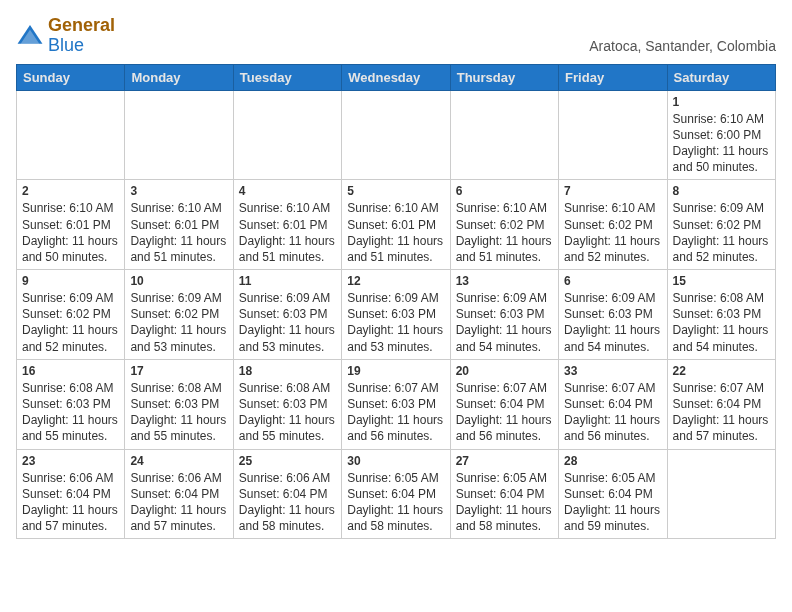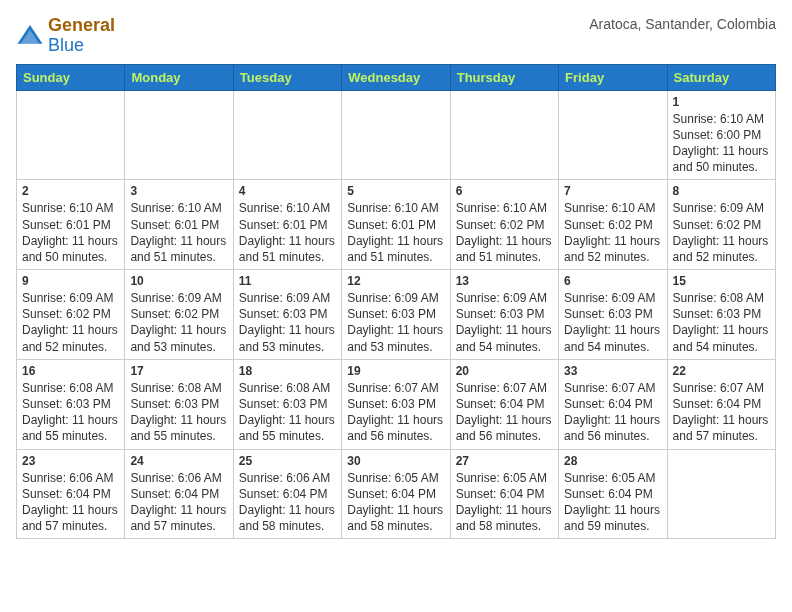--- a/index.html
+++ b/index.html
@@ -44,29 +44,30 @@
       text-align: right;
     }
     .month-title {
       font-size: 32px;
       font-weight: bold;
       color: #333;
     }
     .location {
       font-size: 14px;
       color: #555;
+      margin-top: 22px;
     }
     .calendar {
       width: 100%;
       border-collapse: collapse;
       border: 1px solid #ccc;
     }
     .calendar th {
       background: #2176c7;
-      color: #bef264;
+      color: #e5e5e5;
       font-size: 13px;
       font-weight: bold;
       padding: 5px 6px;
       text-align: left;
       border: 1px solid #1a5fa0;
     }
     .calendar td {
       border: 1px solid #ccc;
       vertical-align: top;
       padding: 4px 5px;

